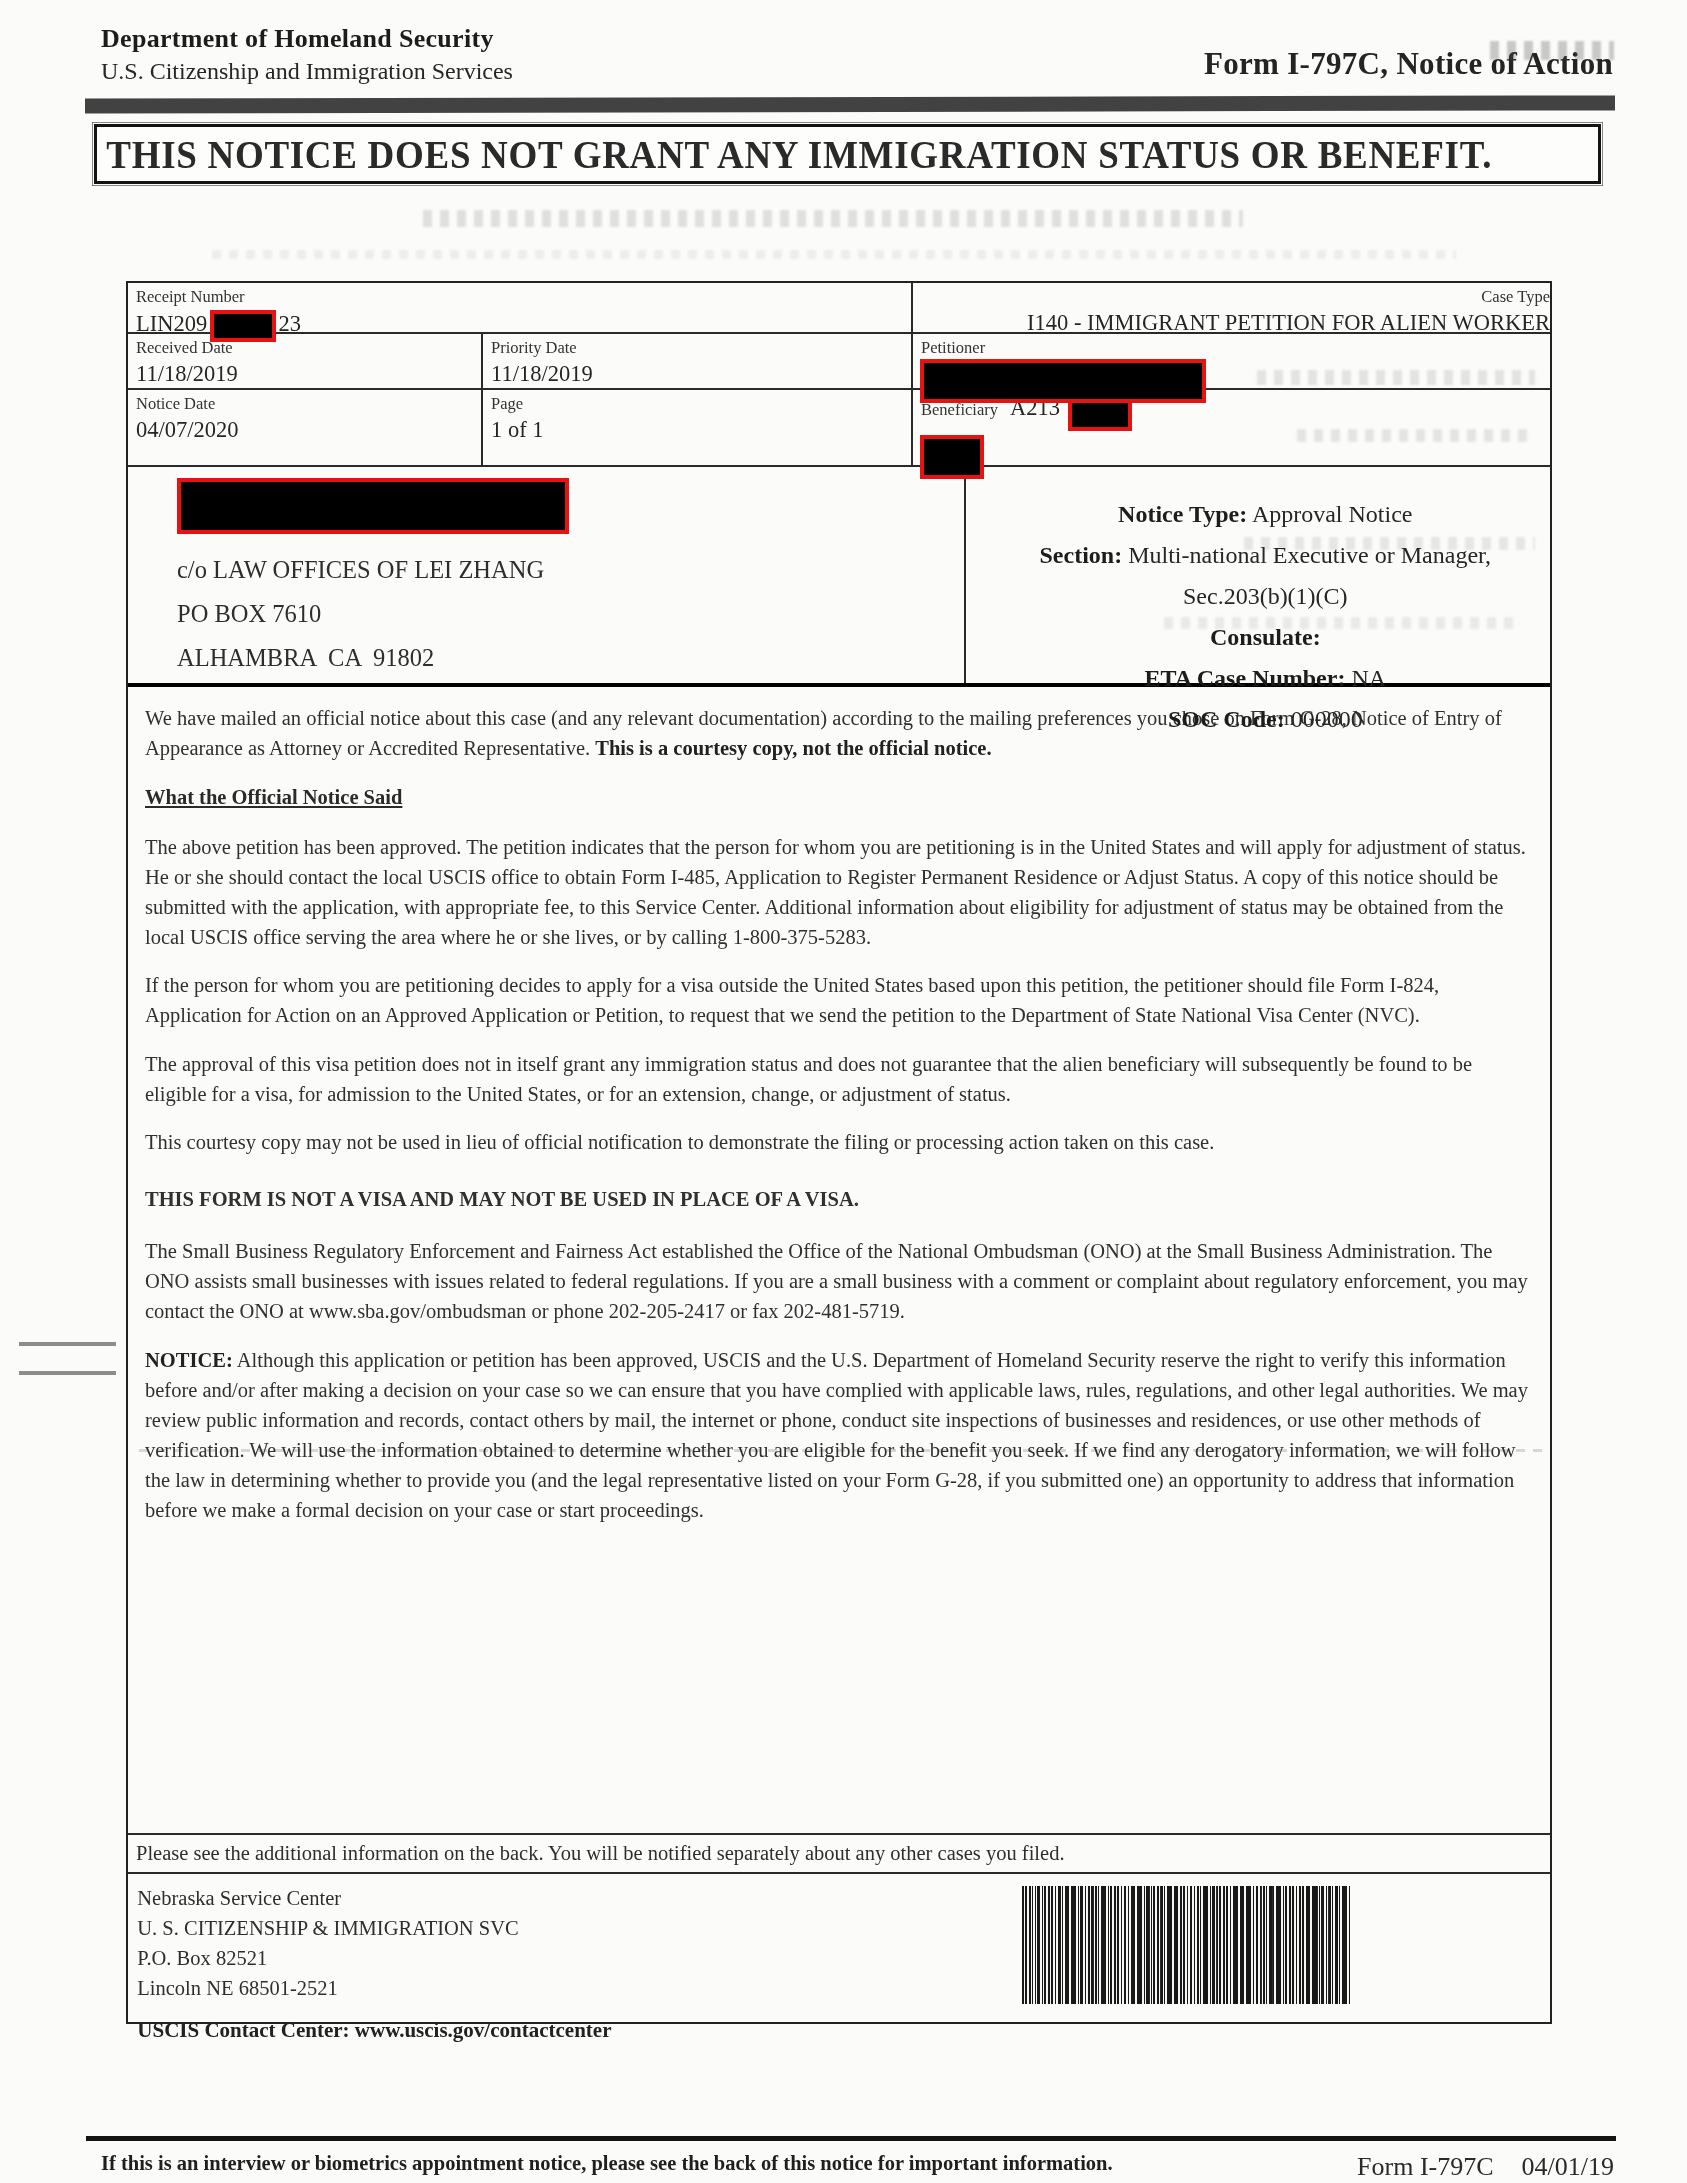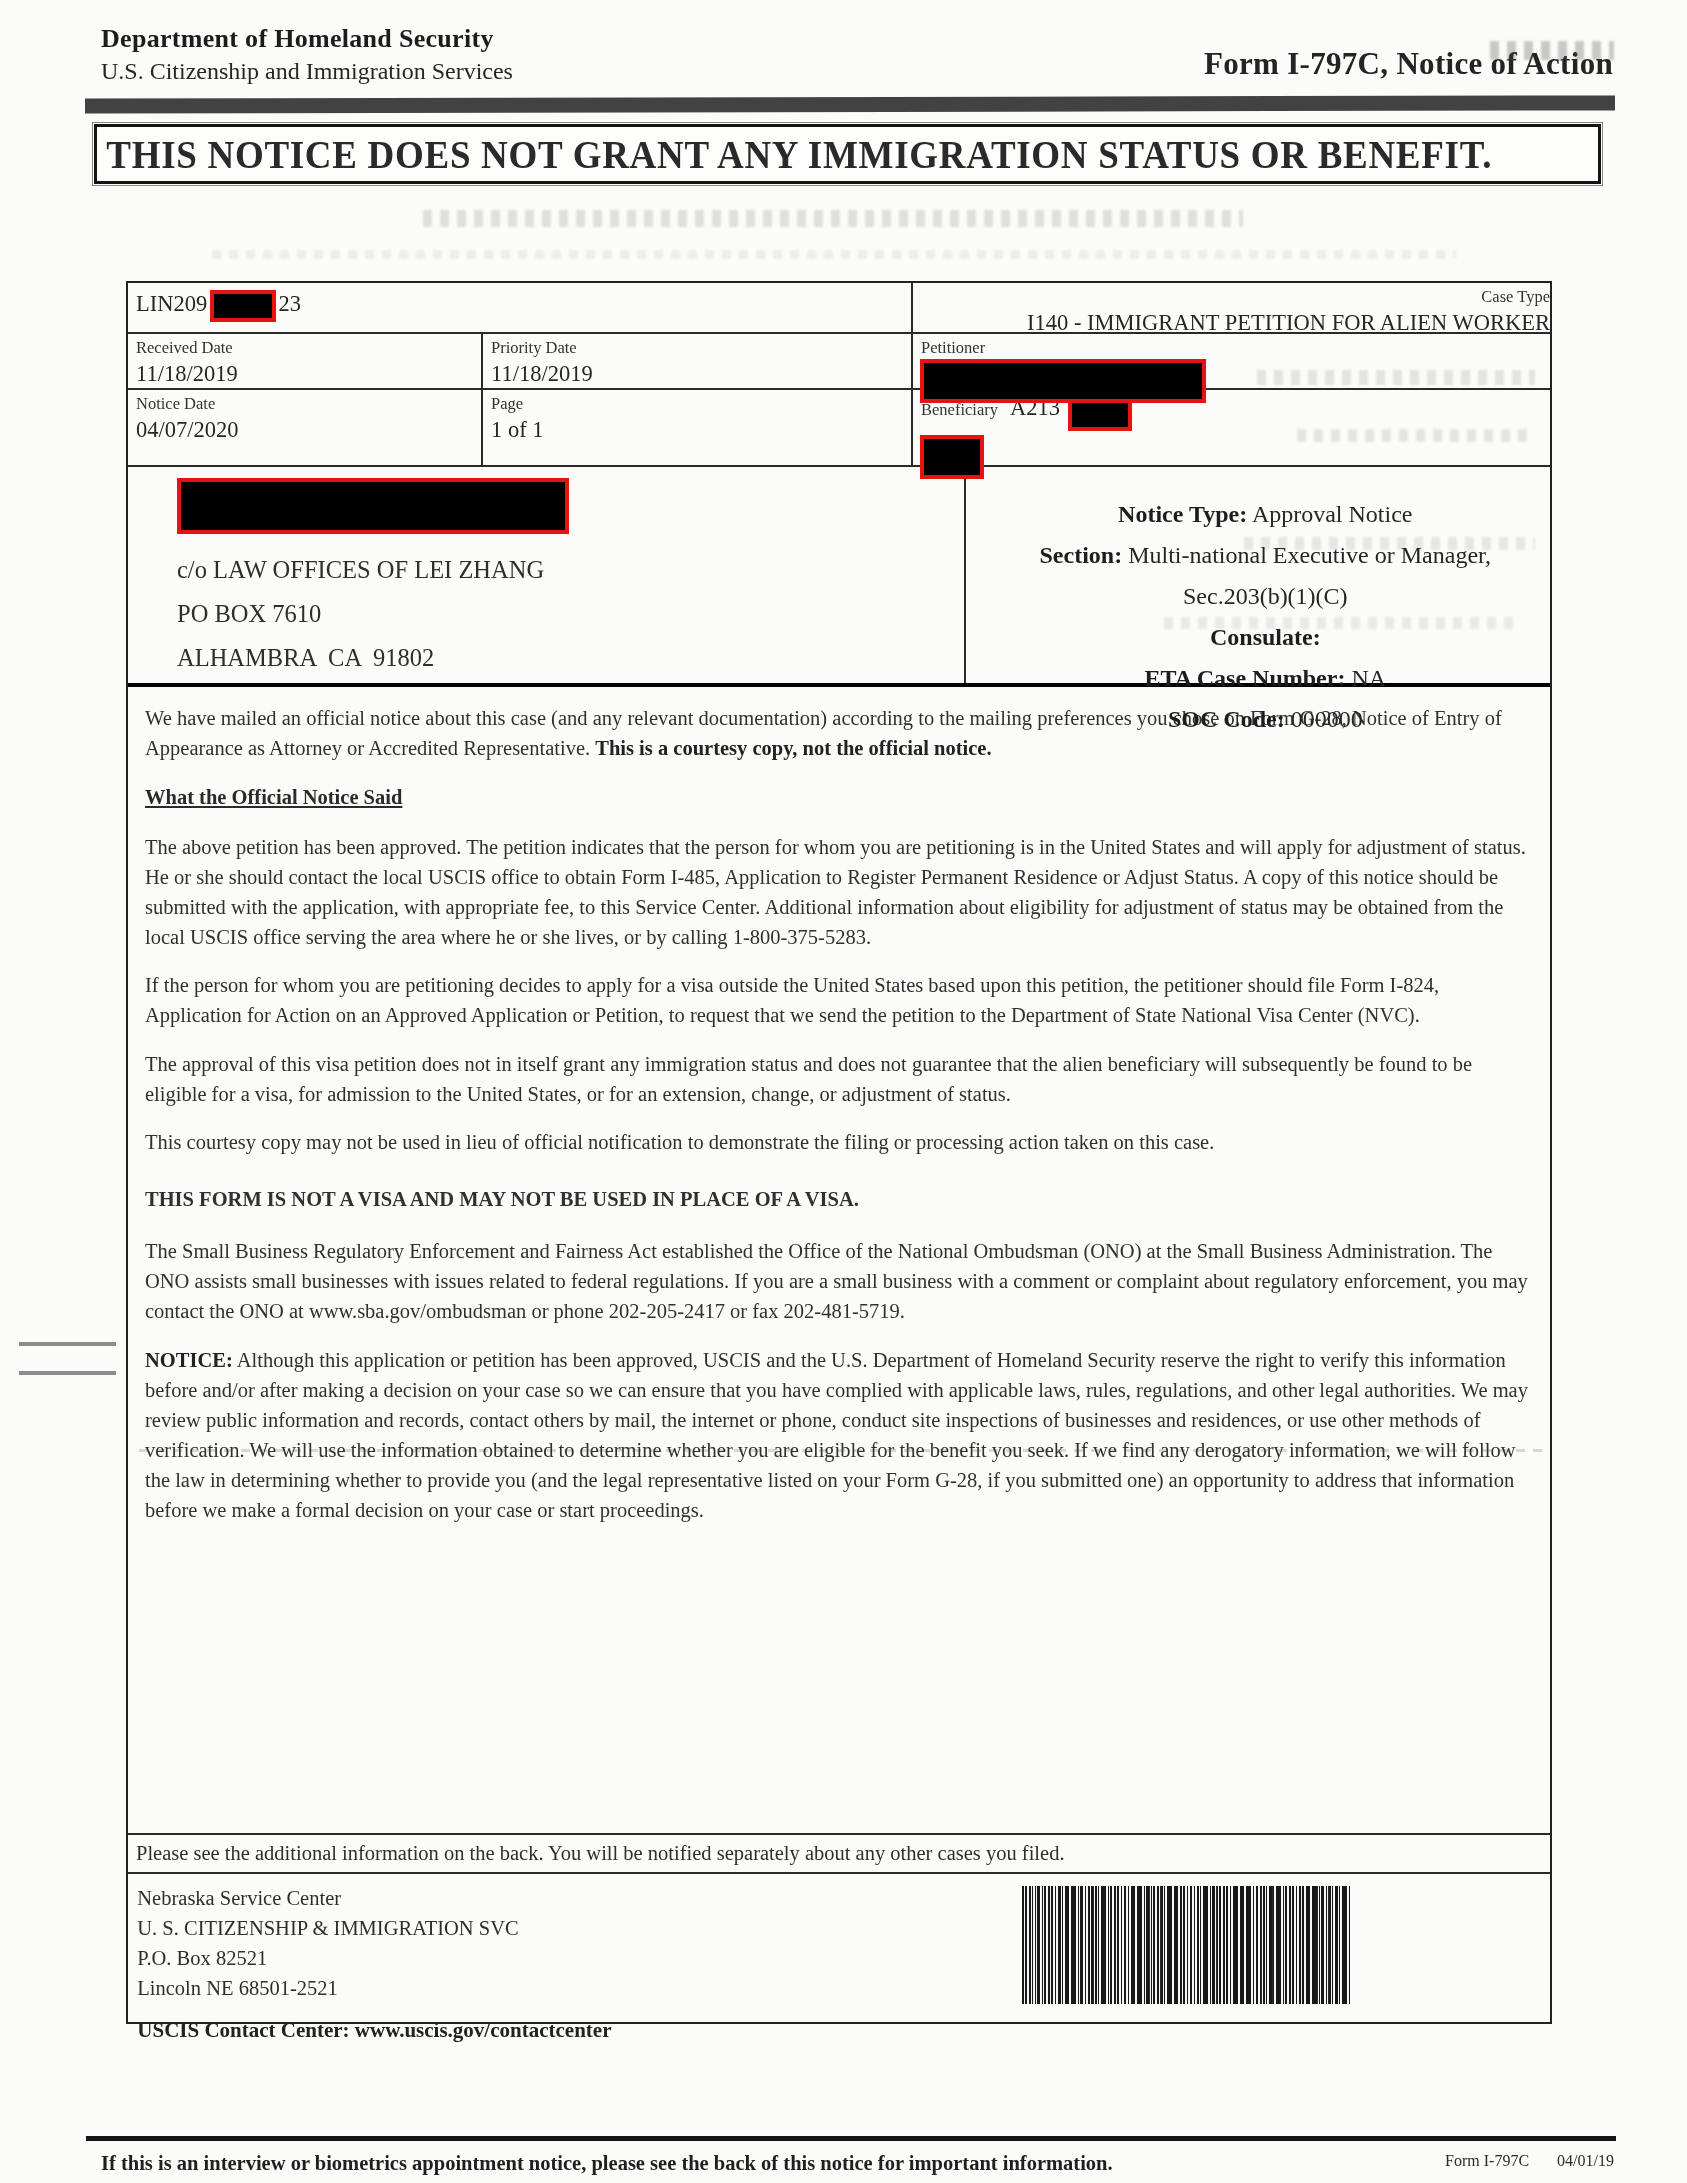--- a/index.html
+++ b/index.html
@@ -64,21 +64,21 @@
     position:absolute;left:894px;top:12px;width:328px;height:118px;
     background:
       repeating-linear-gradient(90deg,#181818 0 1.3px,transparent 1.3px 3.3px),
       repeating-linear-gradient(90deg,#181818 0 2px,transparent 2px 7.3px),
       repeating-linear-gradient(90deg,transparent 0 4px,#2a2a2a 4px 4.6px,transparent 4.6px 11.2px);
     background-color:#f6f6f4;
   }
   
   .footline{position:absolute;left:86px;top:2136px;width:1530px;height:4.6px;background:#141414;}
   .footnote{position:absolute;left:101px;top:2152px;font-size:20.5px;font-weight:bold;color:#1f1f1f;}
-  .footform{position:absolute;right:73px;top:2152px;font-size:16px;color:#2a2a2a;}
+  .footform{position:absolute;right:73px;top:2152px;font-size:26px;color:#2a2a2a;}
   .footform .fid{margin-right:28px;}
   
   .mark{position:absolute;left:18.5px;width:97px;height:4px;background:#8c8c8c;}
   .bleed{position:absolute;background:repeating-linear-gradient(90deg,#555 0 9.3px,transparent 9.3px 17px);filter:blur(1.3px);}
 </style>
 </head>
 <body>
 
 <div class="page">
 
@@ -102,20 +102,21 @@
   <div class="bleed" style="left:1164px;top:617px;width:357px;height:12px;opacity:.10;"></div>
   <div class="bleed" style="left:139px;top:1449px;width:1403px;height:2.6px;opacity:.22;filter:blur(0.7px);"></div>
 
   <div class="mark" style="top:1342px;"></div>
   <div class="mark" style="top:1371px;"></div>
 
   <div class="formbox">
 
     <div class="trow r1 first">
       <div class="cell c1">
+        <span class="lbl">Receipt Number</span>
         <span class="val">
           <span>LIN209</span><span class="redact" style="width:66px;height:32px;margin:0 2.6px;"></span><span>23</span>
         </span>
       </div>
       <div class="cell c2 last">
         <span class="lbl">Case Type</span>
         <span class="val">I140 - IMMIGRANT PETITION FOR ALIEN WORKER</span>
       </div>
     </div>
 

